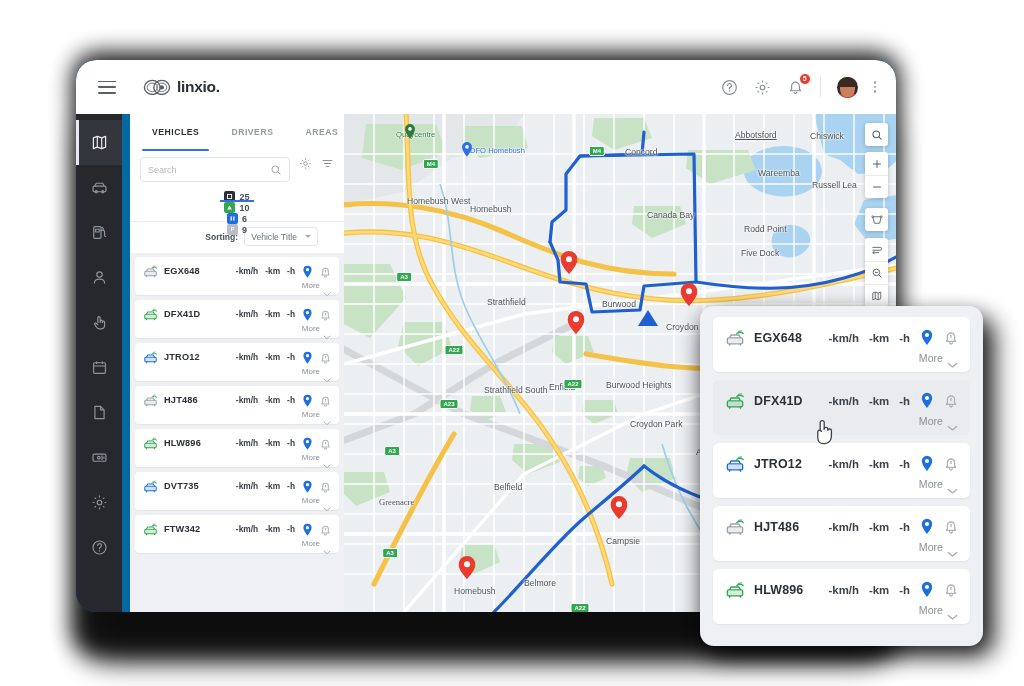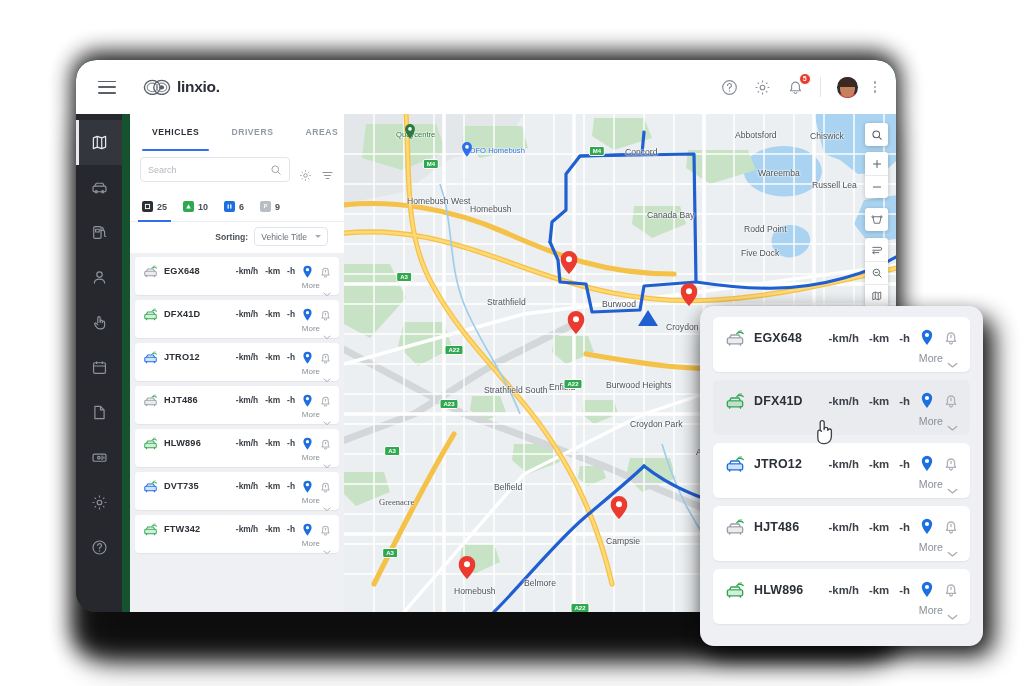--- a/index.html
+++ b/index.html
@@ -17,21 +17,21 @@
     background:#050505; border-radius:26px;
     filter: blur(11px); opacity:.92;
   }
   .shadow-blob2 {
     position:absolute; left:86px; top:120px; width:800px; height:540px;
     background:#0a0a0a; border-radius:20px;
     filter: blur(16px); opacity:.75;
   }
   .window {
     position:absolute; left:76px; top:60px; width:820px; height:552px;
-    border-radius:20px; overflow:hidden; background:#14532d;
+    border-radius:20px; overflow:hidden; background:#0369a1;
   }
 
   
   .topbar {
     position:absolute; left:0; top:0; width:820px; height:54px;
     background:#ffffff; display:flex; align-items:center;
     border-top-left-radius:20px; border-top-right-radius:20px;
     z-index:8;
   }
   .hamburger { width:18px; height:13px; margin-left:22px; display:flex; flex-direction:column; justify-content:space-between; cursor:pointer;}
@@ -88,49 +88,49 @@
   .tabs { background:#fff; display:flex; height:37px; align-items:center; padding:0 0 0 6px; position:relative; }
   .tab {
     flex:0 0 auto; padding:0 16px; height:37px; line-height:37px;
     font-size:8.6px; font-weight:700; letter-spacing:.55px; color:#9299a2; cursor:pointer;
     position:relative; text-align:center;
   }
   .tab.active { color:#2b2f36; }
   .tab.active:after {
     content:""; position:absolute; left:6px; right:6px; bottom:0; height:2.5px; background:#2f6fed; border-radius:2px;
   }
-  .searchrow { background:#fff; padding:6px 10px 9px 10px; display:flex; align-items:flex-end; gap:9px; }
+  .searchrow { background:#fff; padding:6px 10px 9px 10px; display:flex; align-items:flex-start; gap:9px; }
   .searchbox {
     flex:1; height:25px; border:1px solid #e1e4e9; border-radius:4px;
     display:flex; align-items:center; padding:0 7px; gap:4px; background:#fff;
   }
   .searchbox input {
     border:0; outline:0; font-size:9px; color:#5b6068; width:100%;
     font-family:"Liberation Sans", sans-serif; background:transparent;
   }
   .searchbox input::placeholder { color:#b4b9c0; }
   .sicon { width:12px; height:12px; color:#9aa0a8; flex:0 0 12px; cursor:pointer; }
   .tool-ic { width:13px; height:13px; color:#8a8f98; cursor:pointer; flex:0 0 13px; }
 
-  .chips { background:#fff; display:flex; align-items:flex-start; height:31px; padding:0 4px; border-bottom:1px solid #eceef1; }
+  .chips { background:#fff; display:flex; align-items:center; height:31px; padding:0 4px; border-bottom:1px solid #eceef1;flex-direction:column; }
   .chip {
     display:flex; align-items:center; gap:4px; padding:0 8px; height:31px; cursor:pointer;
     position:relative; font-size:9px; color:#4a4f57; font-weight:600;
   }
   .chip.active:after { content:""; position:absolute; left:4px; right:4px; bottom:0; height:2.5px; background:#2f6fed; }
   .chip .sq { width:11px; height:11px; border-radius:2px; display:flex; align-items:center; justify-content:center; }
   .chip .sq svg { width:7px; height:7px; display:block; }
   .sq.dark { background:#2b2f36; }
   .sq.green{ background:#2fa84f; }
   .sq.blue { background:#1d6fe0; }
   .sq.gray { background:#b9bec5; }
 
   .sorting {
     background:#fff; display:flex; align-items:center; justify-content:flex-end;
-    gap:6px; padding:5px 16px 7px 0; font-size:8.6px; color:#4a4f57; font-weight:700;
+    gap:6px; padding:5px 26px 7px 0; font-size:8.6px; color:#4a4f57; font-weight:700;
   }
   .sort-select {
     border:1px solid #e1e4e9; border-radius:4px; height:19px; padding:0 6px;
     display:flex; align-items:center; gap:8px; font-weight:400; color:#6a7079; font-size:8.6px; cursor:pointer;
   }
   .caret { width:0;height:0;border-left:3px solid transparent;border-right:3px solid transparent;border-top:3.5px solid #a7acb4; }
 
   .vlist { flex:1; overflow:hidden; padding:4px 5px 0 5px; }
   .vcard {
     background:#fff; border-radius:4px; margin-bottom:5px; padding:7px 8px 5px 8px;
@@ -733,21 +733,21 @@
             <path d="M300 352C330 376 374 392 420 400 470 408 520 412 560 408"></path>
             <path d="M150 498C178 470 210 430 240 404 266 382 288 364 300 352"></path>
           </g>
 
           <path d="M304 196l10 16h-20z" fill="#1f5fd0"></path>
         </svg>
 
         <div id="map-labels">
             <span class="maplabel poi" style="left: 52px; top: 16px;">Quaycentre</span>
             <span class="maplabel poib" style="left: 126px; top: 32px;">DFO Homebush</span>
-            <span class="maplabel big" style="left: 391px; top: 16px;">Abbotsford</span>
+            <span class="maplabel big" style="left: 391px; top: 16px; text-decoration: underline;">Abbotsford</span>
             <span class="maplabel big" style="left: 466px; top: 17px;">Chiswick</span>
             <span class="maplabel big" style="left: 281px; top: 33px;">Concord</span>
             <span class="maplabel big" style="left: 414px; top: 54px;">Wareemba</span>
             <span class="maplabel big" style="left: 468px; top: 66px;">Russell Lea</span>
             <span class="maplabel big" style="left: 39px; top: 82px; margin-left: 24px;">Homebush West</span>
             <span class="maplabel big" style="left: 126px; top: 90px;">Homebush</span>
             <span class="maplabel big" style="left: 303px; top: 96px;">Canada Bay</span>
             <span class="maplabel big" style="left: 400px; top: 110px;">Rodd Point</span>
             <span class="maplabel big" style="left: 397px; top: 134px;">Five Dock</span>
             <span class="maplabel big" style="left: 143px; top: 183px;">Strathfield</span>

